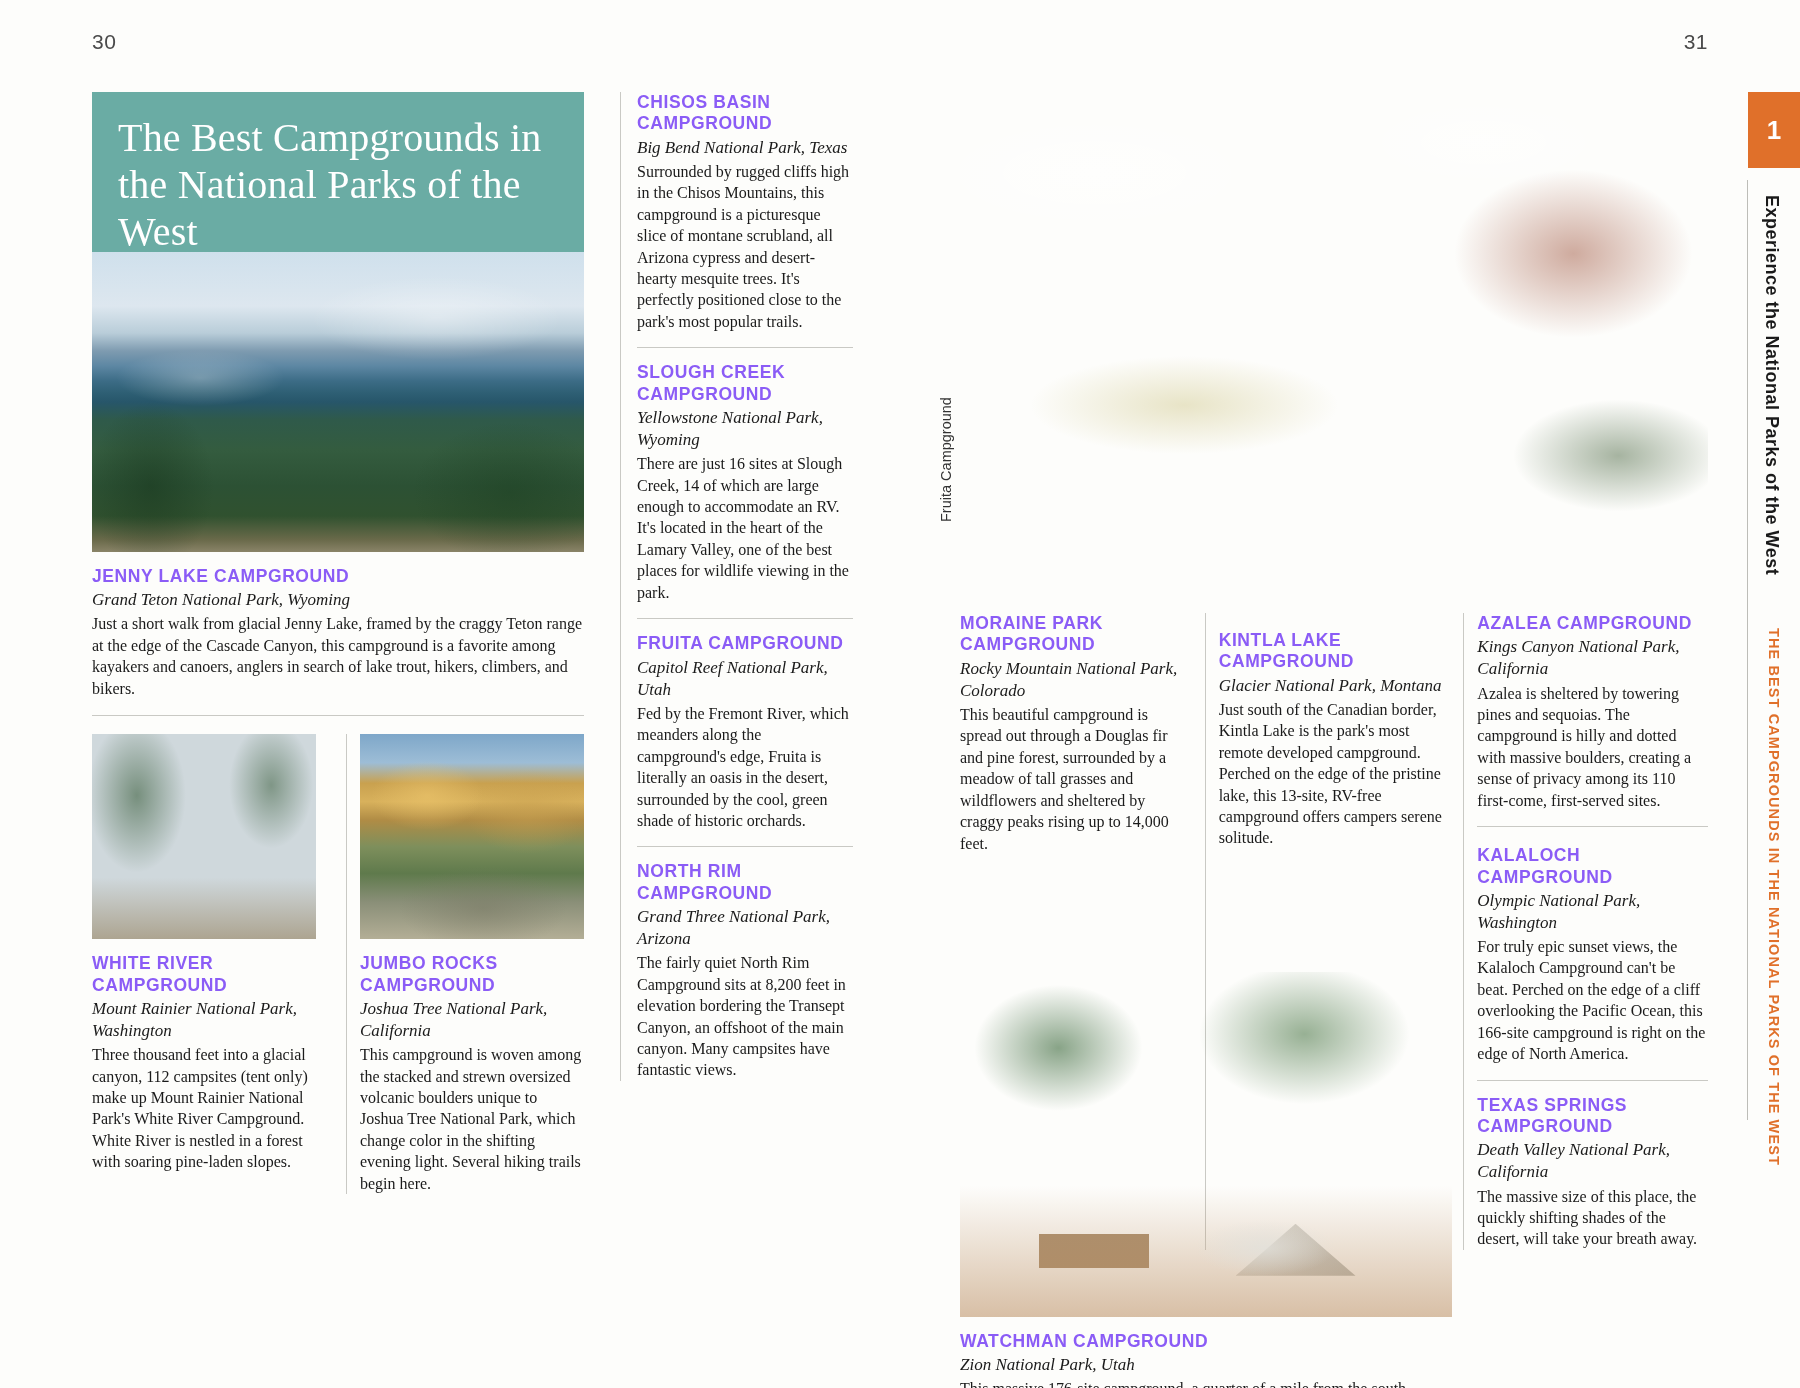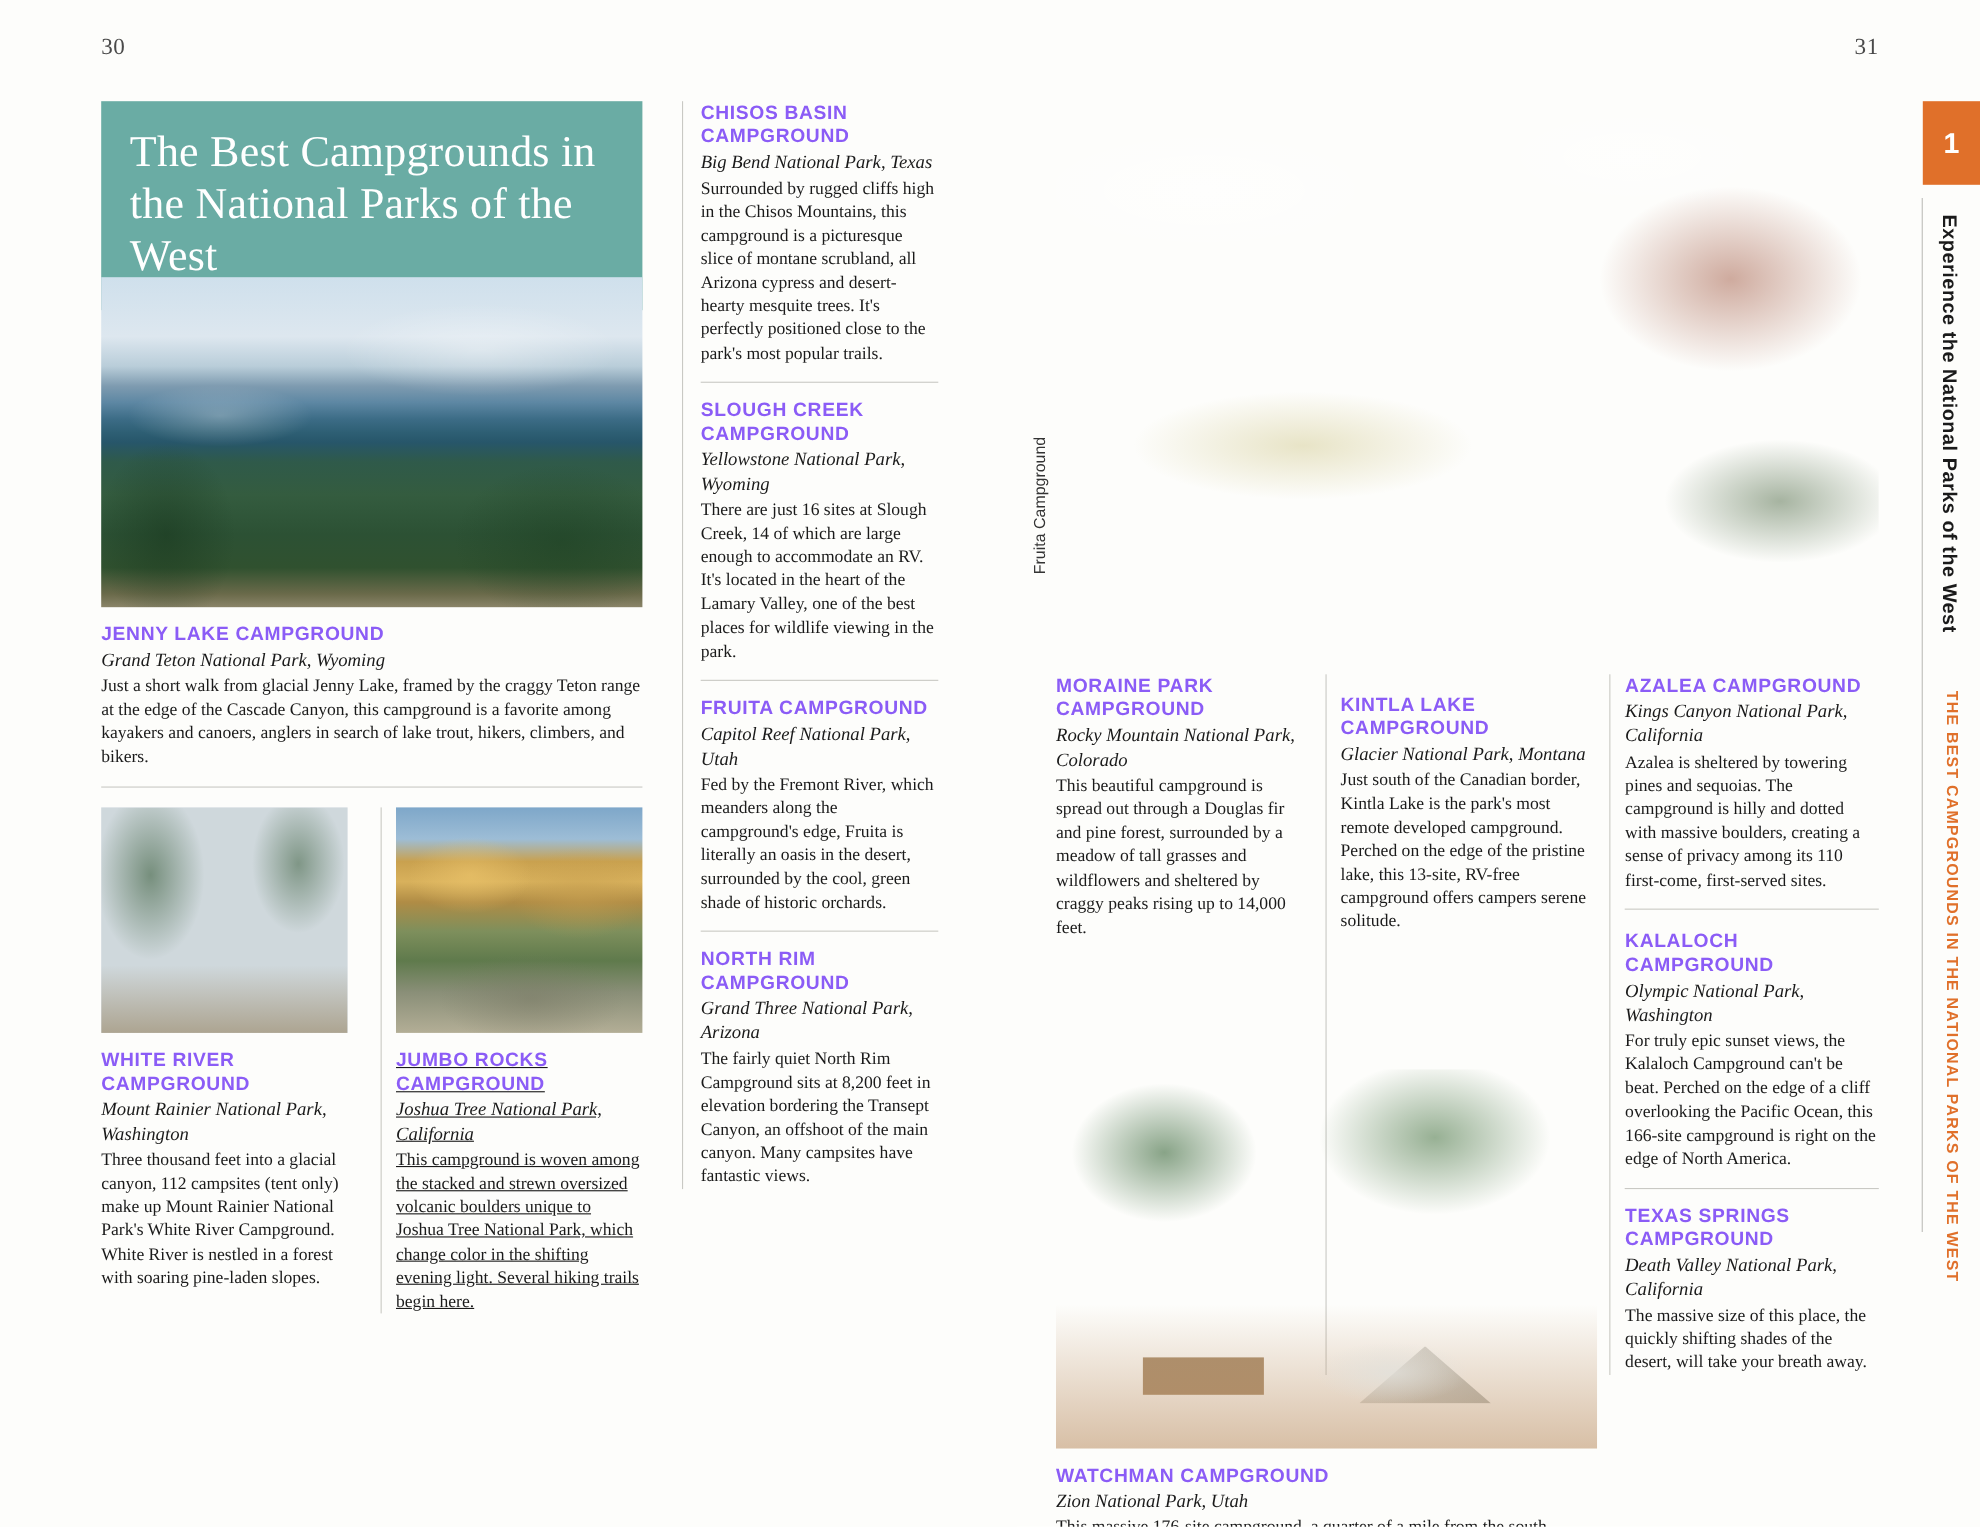--- a/index.html
+++ b/index.html
@@ -17,21 +17,21 @@
   }
   .page {
     position: absolute;
     inset: 0;
     background: #fdfdfb;
   }
   
   .folio {
     position: absolute;
     top: 30px;
-    font-family: Liberation Serif, serif;
+    font-family: Liberation Sans, sans-serif;
     font-size: 21px;
     color: #4a4a4a;
     letter-spacing: .5px;
   }
   .folio-left { left: 92px; }
   .folio-right { right: 92px; }
 
   
   .left-page {
     position: absolute;
@@ -111,21 +111,20 @@
     display: flex;
     gap: 16px;
     margin-top: 18px;
     justify-content: flex-end;
   }
   .twocol .cell { width: 232px; }
   .twocol .cell.second {
     margin-left: 28px;
     padding-left: 0;
     position: relative;
-    text-decoration: underline;
   }
   .twocol .cell.second::before {
     content: "";
     position: absolute;
     left: -14px;
     top: 0;
     bottom: 0;
     width: 1px;
     background: #c9c9c4;
   }

